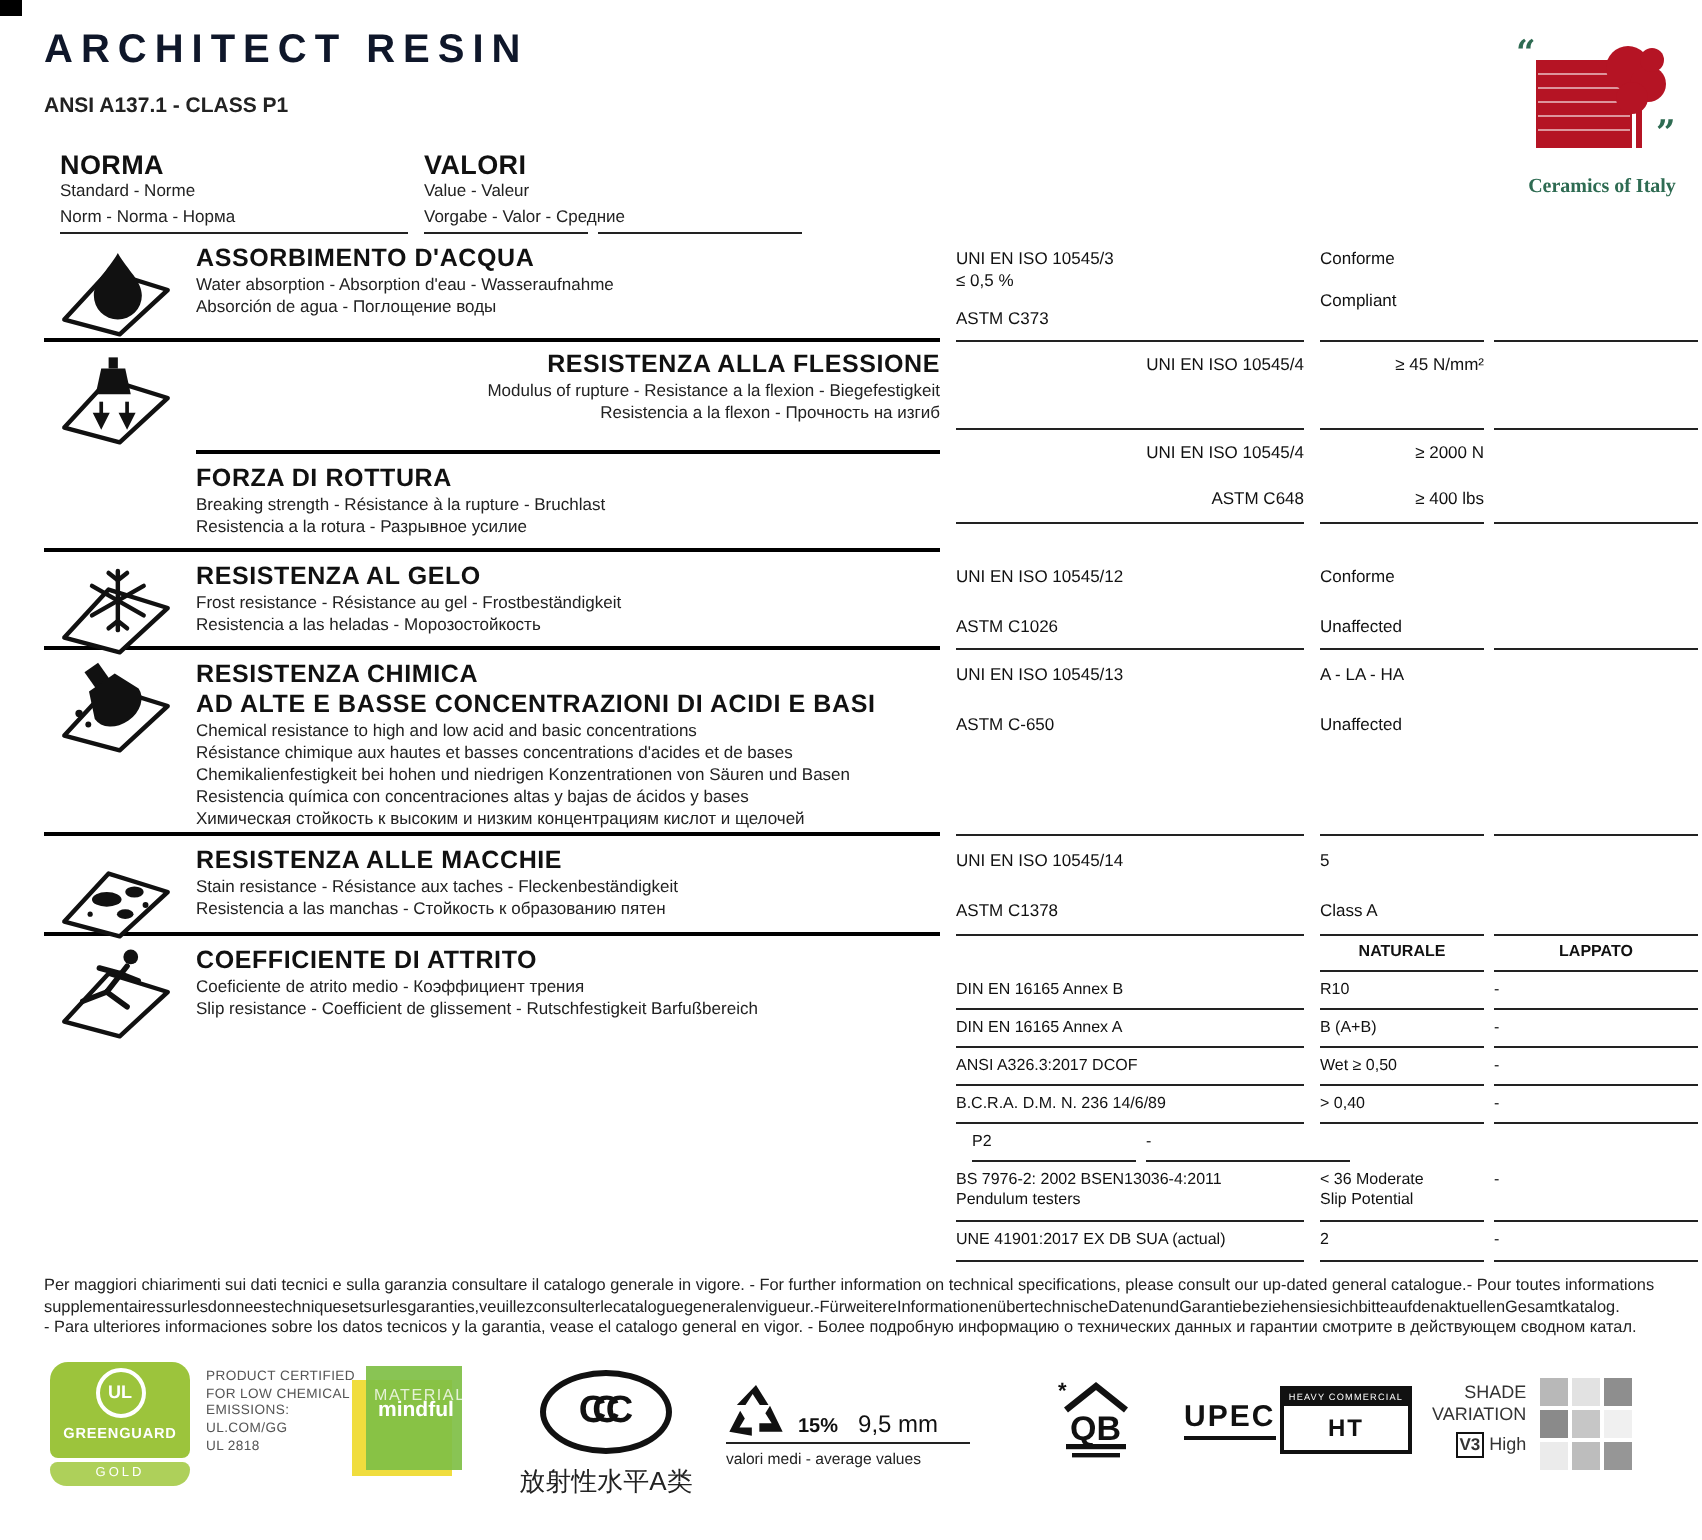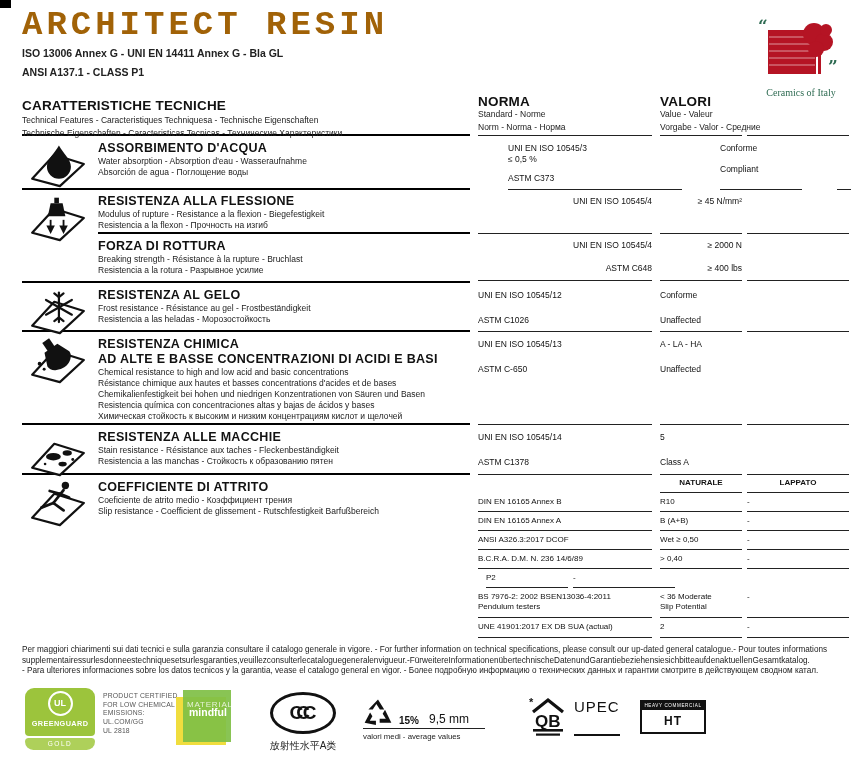--- a/index.html
+++ b/index.html
@@ -3,26 +3,26 @@
 <meta charset="utf-8">
 <style>
   * { box-sizing: border-box; margin: 0; padding: 0; }
   html,body { background:#fff; }
   body { width:851px; height:770px; font-family:"Liberation Sans","DejaVu Sans",sans-serif; color:#111; overflow:hidden; }
   .page { position:relative; width:851px; height:770px; background:#fff; }
   .corner-mark { position:absolute; left:0; top:0; width:11px; height:8px; background:#000; }
 
   
   .hdr { padding:8px 0 0 22px; }
-  .title { font-size:34px; font-weight:bold; letter-spacing:4px; color:#a16207; line-height:34px;font-family:Liberation Mono, monospace; }
+  .title { font-size:20px; font-weight:bold; letter-spacing:4px; color:#0f172a; line-height:34px; }
   .hdr-sub { font-size:10.5px; font-weight:600; color:#222; line-height:15px; margin-top:4px; }
   .hdr-sub.first { margin-top:7px; }
 
   .coi { position:absolute; left:754px; top:16px; width:94px; text-align:center; }
-  .coi-caption { font-family:"Liberation Serif","DejaVu Serif",serif; font-size:10px; color:#2e6b52; margin-top:1px; }
+  .coi-caption { font-family:"Liberation Serif","DejaVu Serif",serif; font-size:10px; color:#2e6b52; margin-top:1px;font-weight:bold; }
 
   
   .tbl { margin:16px 0 0 22px; width:827px; }
   .trow { display:flex; align-items:stretch; }
   .g-left { width:448px; display:flex; border-bottom:2px solid #000; }
   .g-left.noline { border-bottom:none; }
   .c-icon { width:76px; flex:0 0 76px; padding-top:4px; }
   .c-desc { width:372px; flex:1; padding-top:5px; }
   .g-norma { width:174px; flex:0 0 174px; margin-left:8px; border-bottom:1.5px solid #222; padding-top:7px; font-size:8.5px; line-height:11px; }
   .g-val1 { width:82px; flex:0 0 82px; margin-left:8px; border-bottom:1.5px solid #222; padding-top:7px; font-size:8.5px; line-height:11px; }
@@ -31,26 +31,26 @@
   .colhead { height:40px; }
   .colhead .h1 { font-size:13.5px; font-weight:bold; letter-spacing:.2px; }
   .colhead .h2 { font-size:8.5px; line-height:10.5px; color:#222; margin-top:2px; }
   .colhead .g-norma, .colhead .g-val1, .colhead .g-val2 { padding-top:0; }
   .colhead .g-left { padding-top:2px; flex-direction:column; }
 
   .row-title { font-size:12.5px; font-weight:bold; letter-spacing:.3px; line-height:15px; }
   .row-desc { font-size:8.5px; line-height:11px; color:#222; }
   .sp8 { margin-top:8px; } .sp10 { margin-top:10px; } .sp12 { margin-top:12px; } .sp14 { margin-top:14px; }
 
-  .h54 { height:54px;gap:30px; }
+  .h54 { height:54px; }
   .h49 { height:49px; } .h93 { height:93px; } .h50 { height:50px; }
 
   
   .desc-col { width:372px; display:flex; flex-direction:column; }
-  .desc-a { height:44px; border-bottom:2px solid #000; padding-top:4px; }
+  .desc-a { height:56px; border-bottom:2px solid #000; padding-top:4px;text-align:right; }
   .desc-b { height:47px; padding-top:5px; }
   .right-stack { display:flex; flex-direction:column;text-align:right; }
   .rrow { display:flex; }
   .rrow .g-norma, .rrow .g-val1, .rrow .g-val2 { padding-top:6px; }
   .rr-a { height:44px; } .rr-b { height:47px; }
 
   
   .fric-right { width:371px; margin-left:8px; }
   .ft-row { display:flex; }
   .ft-std { width:174px; flex:0 0 174px; border-bottom:1.5px solid #222; font-size:8px; line-height:10px; padding-top:4px; }
@@ -74,51 +74,50 @@
   .gg-note { left:103px; top:6px; font-size:6.8px; line-height:8.8px; color:#555; letter-spacing:.2px; white-space:pre-line; }
 
   .mm { left:176px; top:4px; width:58px; height:58px; }
   .mm-y { position:absolute; left:0; top:7px; width:50px; height:48px; background:#f0dd3e; }
   .mm-g { position:absolute; left:7px; top:0; width:48px; height:52px; background:#7fbf45; opacity:.92; }
   .mm-t1 { position:absolute; left:13px; top:16px; color:#fff; font-weight:bold; font-size:10.5px; }
   .mm-t2 { position:absolute; left:11px; top:10px; color:rgba(255,255,255,.78); font-size:8px; letter-spacing:.8px; }
 
   .ccc { left:258px; top:6px; width:90px; text-align:center; }
   .ccc-ring { width:66px; height:42px; border:3px solid #111; border-radius:50%; margin:0 auto; line-height:36px; font-weight:bold; font-size:19px; letter-spacing:-7px; padding-right:7px; color:#111; }
-  .ccc-cap { font-size:10px; color:#222; margin-top:5px; }
+  .ccc-cap { font-size:13px; color:#222; margin-top:5px; }
 
   .rec { left:363px; top:12px; width:122px; }
   .rec-top { display:flex; align-items:flex-end; border-bottom:1.5px solid #222; padding-bottom:2px; }
   .rec-pc { font-weight:bold; font-size:10px; margin-left:6px; }
   .rec-mm { font-size:12px; margin-left:10px; }
   .rec-cap { font-size:7.8px; color:#222; margin-top:3px; }
 
   .qb { left:528px; top:10px; display:flex; align-items:center; }
-  .qb-upec { font-weight:normal; font-size:15px; letter-spacing:1px; border-bottom:2.5px solid #111; margin-left:6px; padding-bottom:19px; }
+  .qb-upec { font-weight:bold; font-size:15px; letter-spacing:1px; border-bottom:2.5px solid #111; margin-left:24px; padding-bottom:1px; }
 
   .ht { left:640px; top:14px; width:66px; border:2.5px solid #111; background:#fff; }
   .ht-bar { background:#111; color:#fff; font-size:4.6px; letter-spacing:.6px; text-align:center; line-height:8px; height:8px; }
   .ht-lbl { font-weight:bold; font-size:12px; text-align:center; letter-spacing:1px; line-height:22px; }
 
   .shade { left:716px; top:10px; display:flex; align-items:flex-start; }
   .shade-txt { text-align:right; font-size:9px; color:#333; line-height:11px; margin-right:7px; margin-top:2px; }
   .shade-v3row { margin-top:3px; }
   .v3 { display:inline-block; border:1.5px solid #111; font-weight:bold; font-size:8.5px; padding:0 1px; }
   .shade-grid { display:grid; grid-template-columns:repeat(3,14px); grid-auto-rows:14px; gap:2px; }
   .shade-grid .sq { width:14px; height:14px; }
 </style>
 </head>
 <body>
 
 <div class="page">
   <div class="corner-mark"></div>
 
   <div class="hdr">
     <div class="title">ARCHITECT RESIN</div>
-    <div class="hdr-sub">ISO 13006 Annex G - UNI EN 14411 Annex G - Bla GL</div>
     <div class="hdr-sub">ANSI A137.1 - CLASS P1</div>
   </div>
 
   <div class="coi">
     <svg width="90" height="66" viewBox="0 0 90 66">
       <text x="2" y="16" font-family="DejaVu Serif, serif" font-size="17" font-weight="bold" fill="#2e6b52">“</text>
       <rect x="12" y="14" width="48" height="44" fill="#b51424"></rect>
       <g stroke="#ffffff" stroke-width="1" opacity="0.55">
         <line x1="13" y1="21" x2="59" y2="21"></line>
           <line x1="13" y1="28" x2="59" y2="28"></line>
@@ -134,27 +133,20 @@
           <rect x="62" y="32" width="3" height="26"></rect>
       </g>
       <text x="72" y="56" font-family="DejaVu Serif, serif" font-size="17" font-weight="bold" fill="#2e6b52">”</text>
     </svg>
     <div class="coi-caption">Ceramics of Italy</div>
   </div>
 
   <div class="tbl">
 
     <div class="trow colhead">
-      <div class="g-left">
-        <div>
-          <div class="h1">CARATTERISTICHE TECNICHE</div>
-          <div class="h2">Technical Features - Caracteristiques Techniquesa - Technische Eigenschaften</div>
-          <div class="h2">Technische Eigenschaften - Caracteristicas Tecnicas - Технические Характеристики</div>
-        </div>
-      </div>
       <div class="g-norma">
         <div class="h1">NORMA</div>
         <div class="h2">Standard - Norme</div>
         <div class="h2">Norm - Norma - Норма</div>
       </div>
       <div class="g-val1">
         <div class="h1">VALORI</div>
         <div class="h2">Value - Valeur</div>
         <div class="h2" style="white-space:nowrap">Vorgabe - Valor - Средние</div>
       </div>
@@ -462,14 +454,35 @@
         <rect x="8" y="37.5" width="24" height="2.2" fill="#111"></rect>
       </svg>
       <div class="qb-upec">UPEC</div>
     </div>
 
     <div class="abs ht">
       <div class="ht-bar">HEAVY COMMERCIAL</div>
       <div class="ht-lbl">HT</div>
     </div>
 
+    <div class="abs shade">
+      <div class="shade-txt">
+        <div>SHADE</div>
+        <div>VARIATION</div>
+        <div class="shade-v3row">
+          <span class="v3">V3</span>
+          <span>High</span>
+        </div>
+      </div>
+      <div class="shade-grid">
+          <div class="sq" style="background: rgb(184, 184, 184);"></div>
+          <div class="sq" style="background: rgb(226, 226, 226);"></div>
+          <div class="sq" style="background: rgb(142, 142, 142);"></div>
+          <div class="sq" style="background: rgb(138, 138, 138);"></div>
+          <div class="sq" style="background: rgb(198, 198, 198);"></div>
+          <div class="sq" style="background: rgb(240, 240, 240);"></div>
+          <div class="sq" style="background: rgb(235, 235, 235);"></div>
+          <div class="sq" style="background: rgb(189, 189, 189);"></div>
+          <div class="sq" style="background: rgb(150, 150, 150);"></div>
+        </div>
+    </div>
   </div>
 </div>
 
 </body></html>

